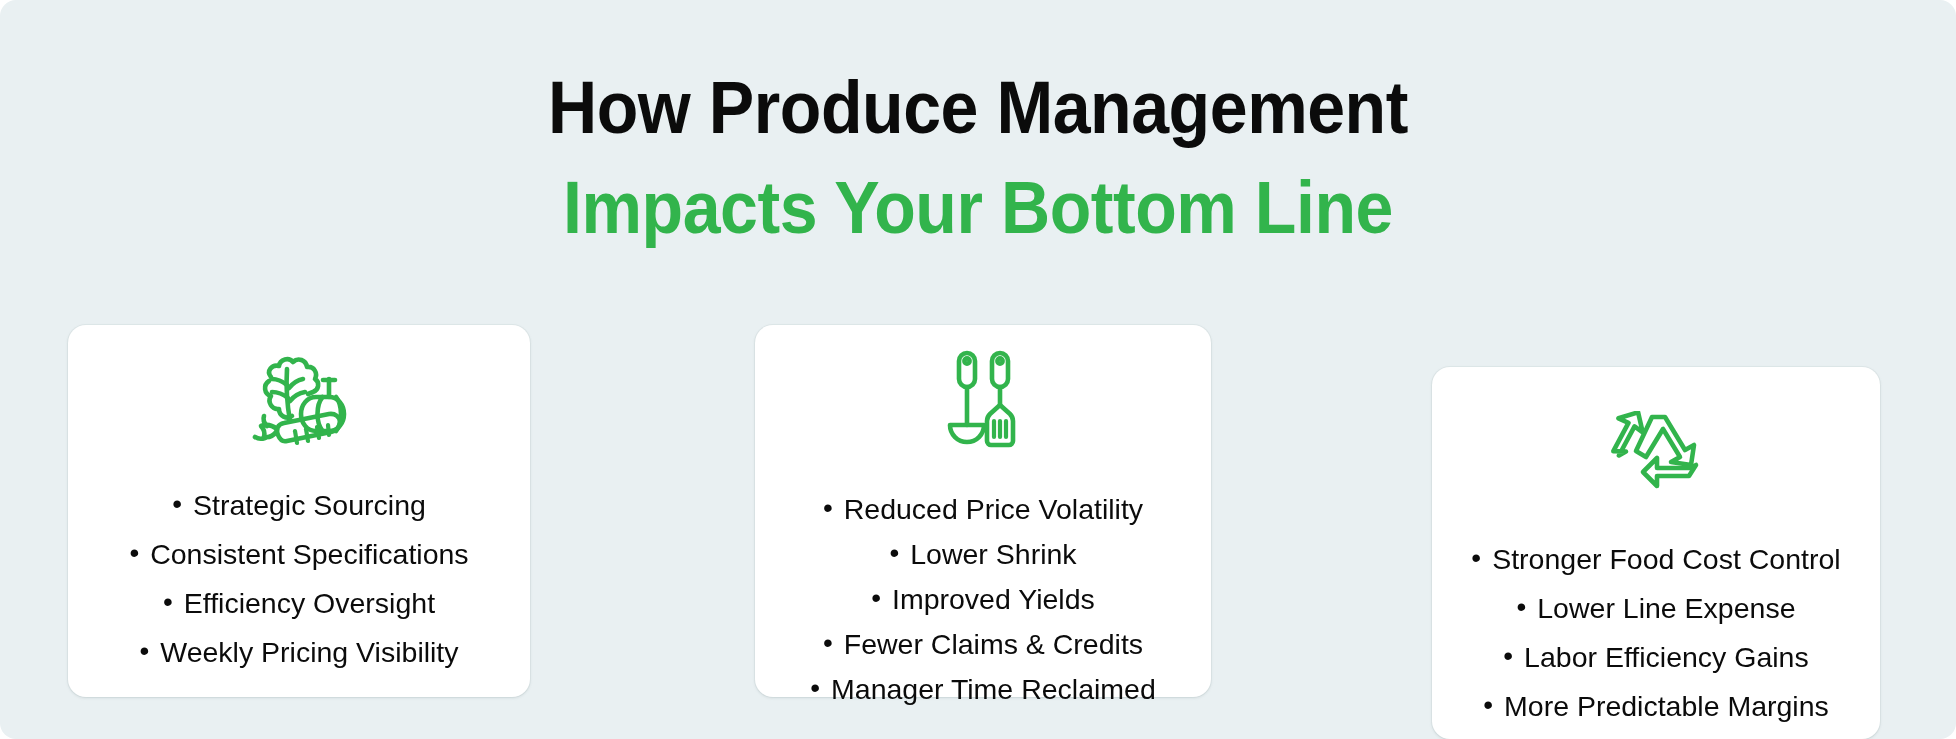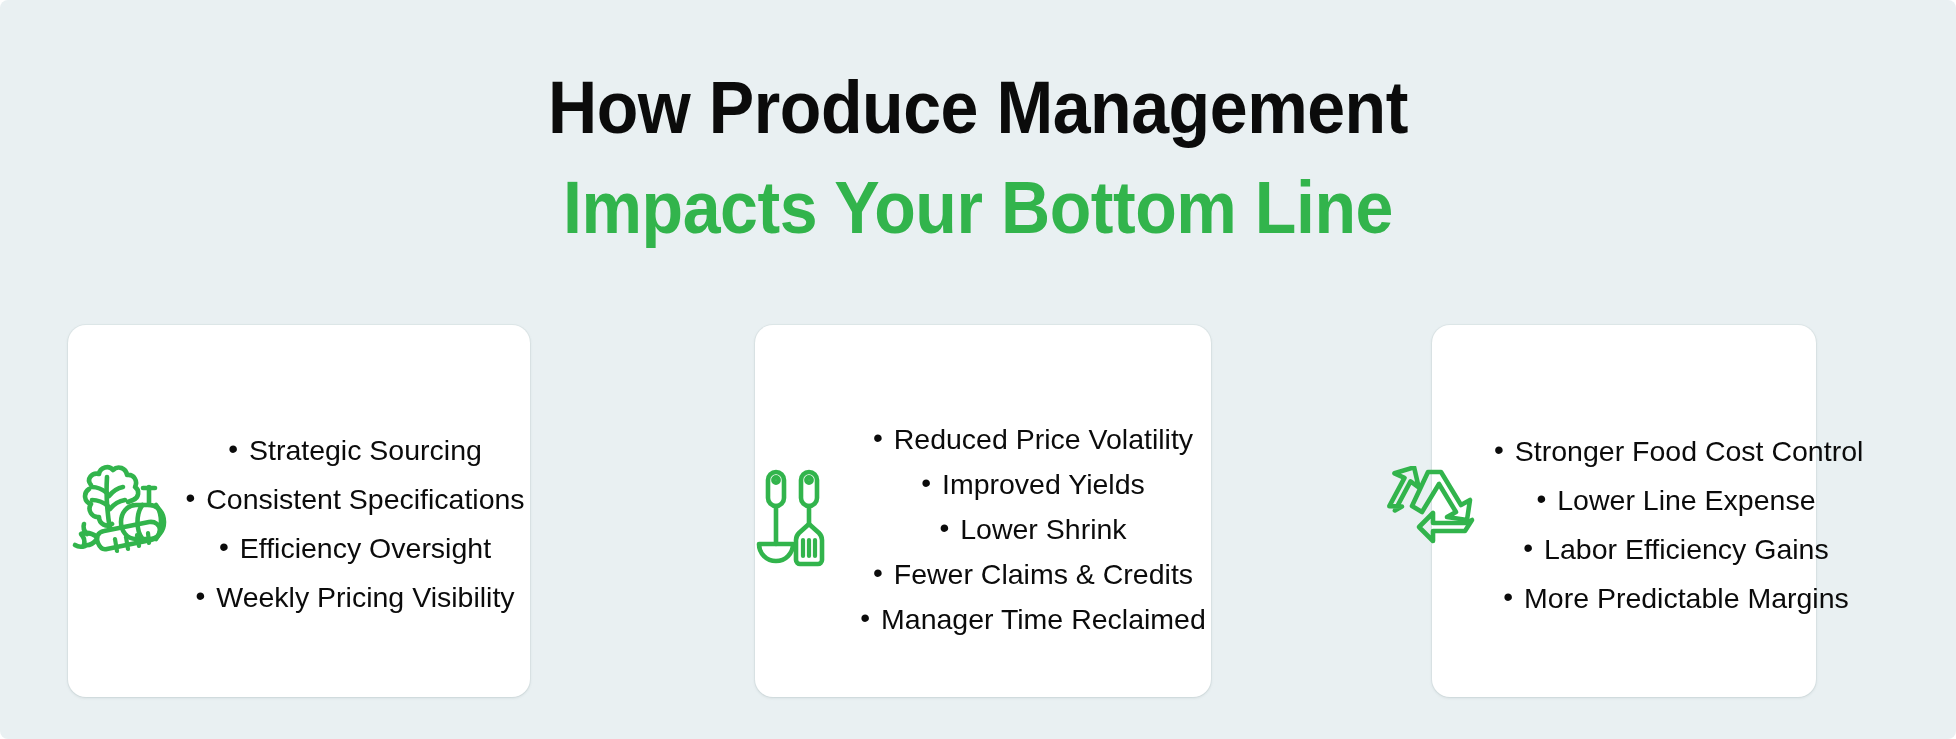--- a/index.html
+++ b/index.html
@@ -12,21 +12,21 @@
     background:#ffffff;
     font-family:"Liberation Sans", sans-serif;
     overflow:hidden;
   }
 
   #infographic {
     position:relative;
     width:1956px;
     height:739px;
     background:#e9f0f2;
-    border-radius:8px;
+    border-radius:16px;
     overflow:hidden;
   }
 
   
   #heading {
     position:absolute;
     top:58px;
     left:0;
     width:1956px;
     text-align:center;
@@ -52,28 +52,27 @@
     height:372px;
     display:flex;
     align-items:flex-start;
   }
 
   .card {
     background:#ffffff;
     border-radius:18px;
     box-shadow:0 1px 3px rgba(120,135,140,0.22), 0 0 0 1px rgba(120,135,140,0.07);
     display:flex;
-    flex-direction:row;
+    flex-direction:column;
     align-items:center;
     flex:0 0 auto;
-    justify-content:center;
   }
   .card-1 { width:462px; height:372px; padding-top:26px; }
-  .card-2 { width:456px; height:372px; padding-top:36px;gap:16px; }
-  .card-3 { width:384px; height:372px; padding-top:27px; }
+  .card-2 { width:456px; height:372px; padding-top:24px;gap:16px; }
+  .card-3 { width:448px; height:372px; padding-top:38px;margin-top:42px; }
 
   .card-icon {
     width:118px;
     height:108px;
     display:flex;
     align-items:center;
     justify-content:center;
     margin-bottom:22px;
   }
   .card-icon svg { display:block; }
@@ -161,22 +160,22 @@
           <circle cx="59" cy="12" r="2.6"></circle>
           <path d="M59 38v18"></path>
           <path d="M59 56l-10 9c-2 2-3 4-3 7v20c0 2 2 4 4 4h18c2 0 4-2 4-4V72c0-3-1-5-3-7l-10-9z"></path>
           <path d="M53 72v16" stroke-width="4.2"></path>
           <path d="M59 72v16" stroke-width="4.2"></path>
           <path d="M65 72v16" stroke-width="4.2"></path>
         </svg>
       </div>
       <ul class="card-list">
         <li><span class="bullet">•</span><span>Reduced Price Volatility</span></li>
+        <li><span class="bullet">•</span><span>Lower Shrink</span></li>
         <li><span class="bullet">•</span><span>Improved Yields</span></li>
-        <li><span class="bullet">•</span><span>Lower Shrink</span></li>
         <li><span class="bullet">•</span><span>Fewer Claims &amp; Credits</span></li>
         <li><span class="bullet">•</span><span>Manager Time Reclaimed</span></li>
       </ul>
     </div>
 
     <div class="card card-3" style="margin-left:221px;">
       <div class="card-icon">
         <svg width="104" height="96" viewBox="0 0 104 96" fill="none" stroke="#32b44c" stroke-width="4.6" stroke-linecap="round" stroke-linejoin="round">
 
           <path d="M48 6h13l20 33 9-5-3 20-20-3 9-5-17-28-17 28-10-6z"></path>

